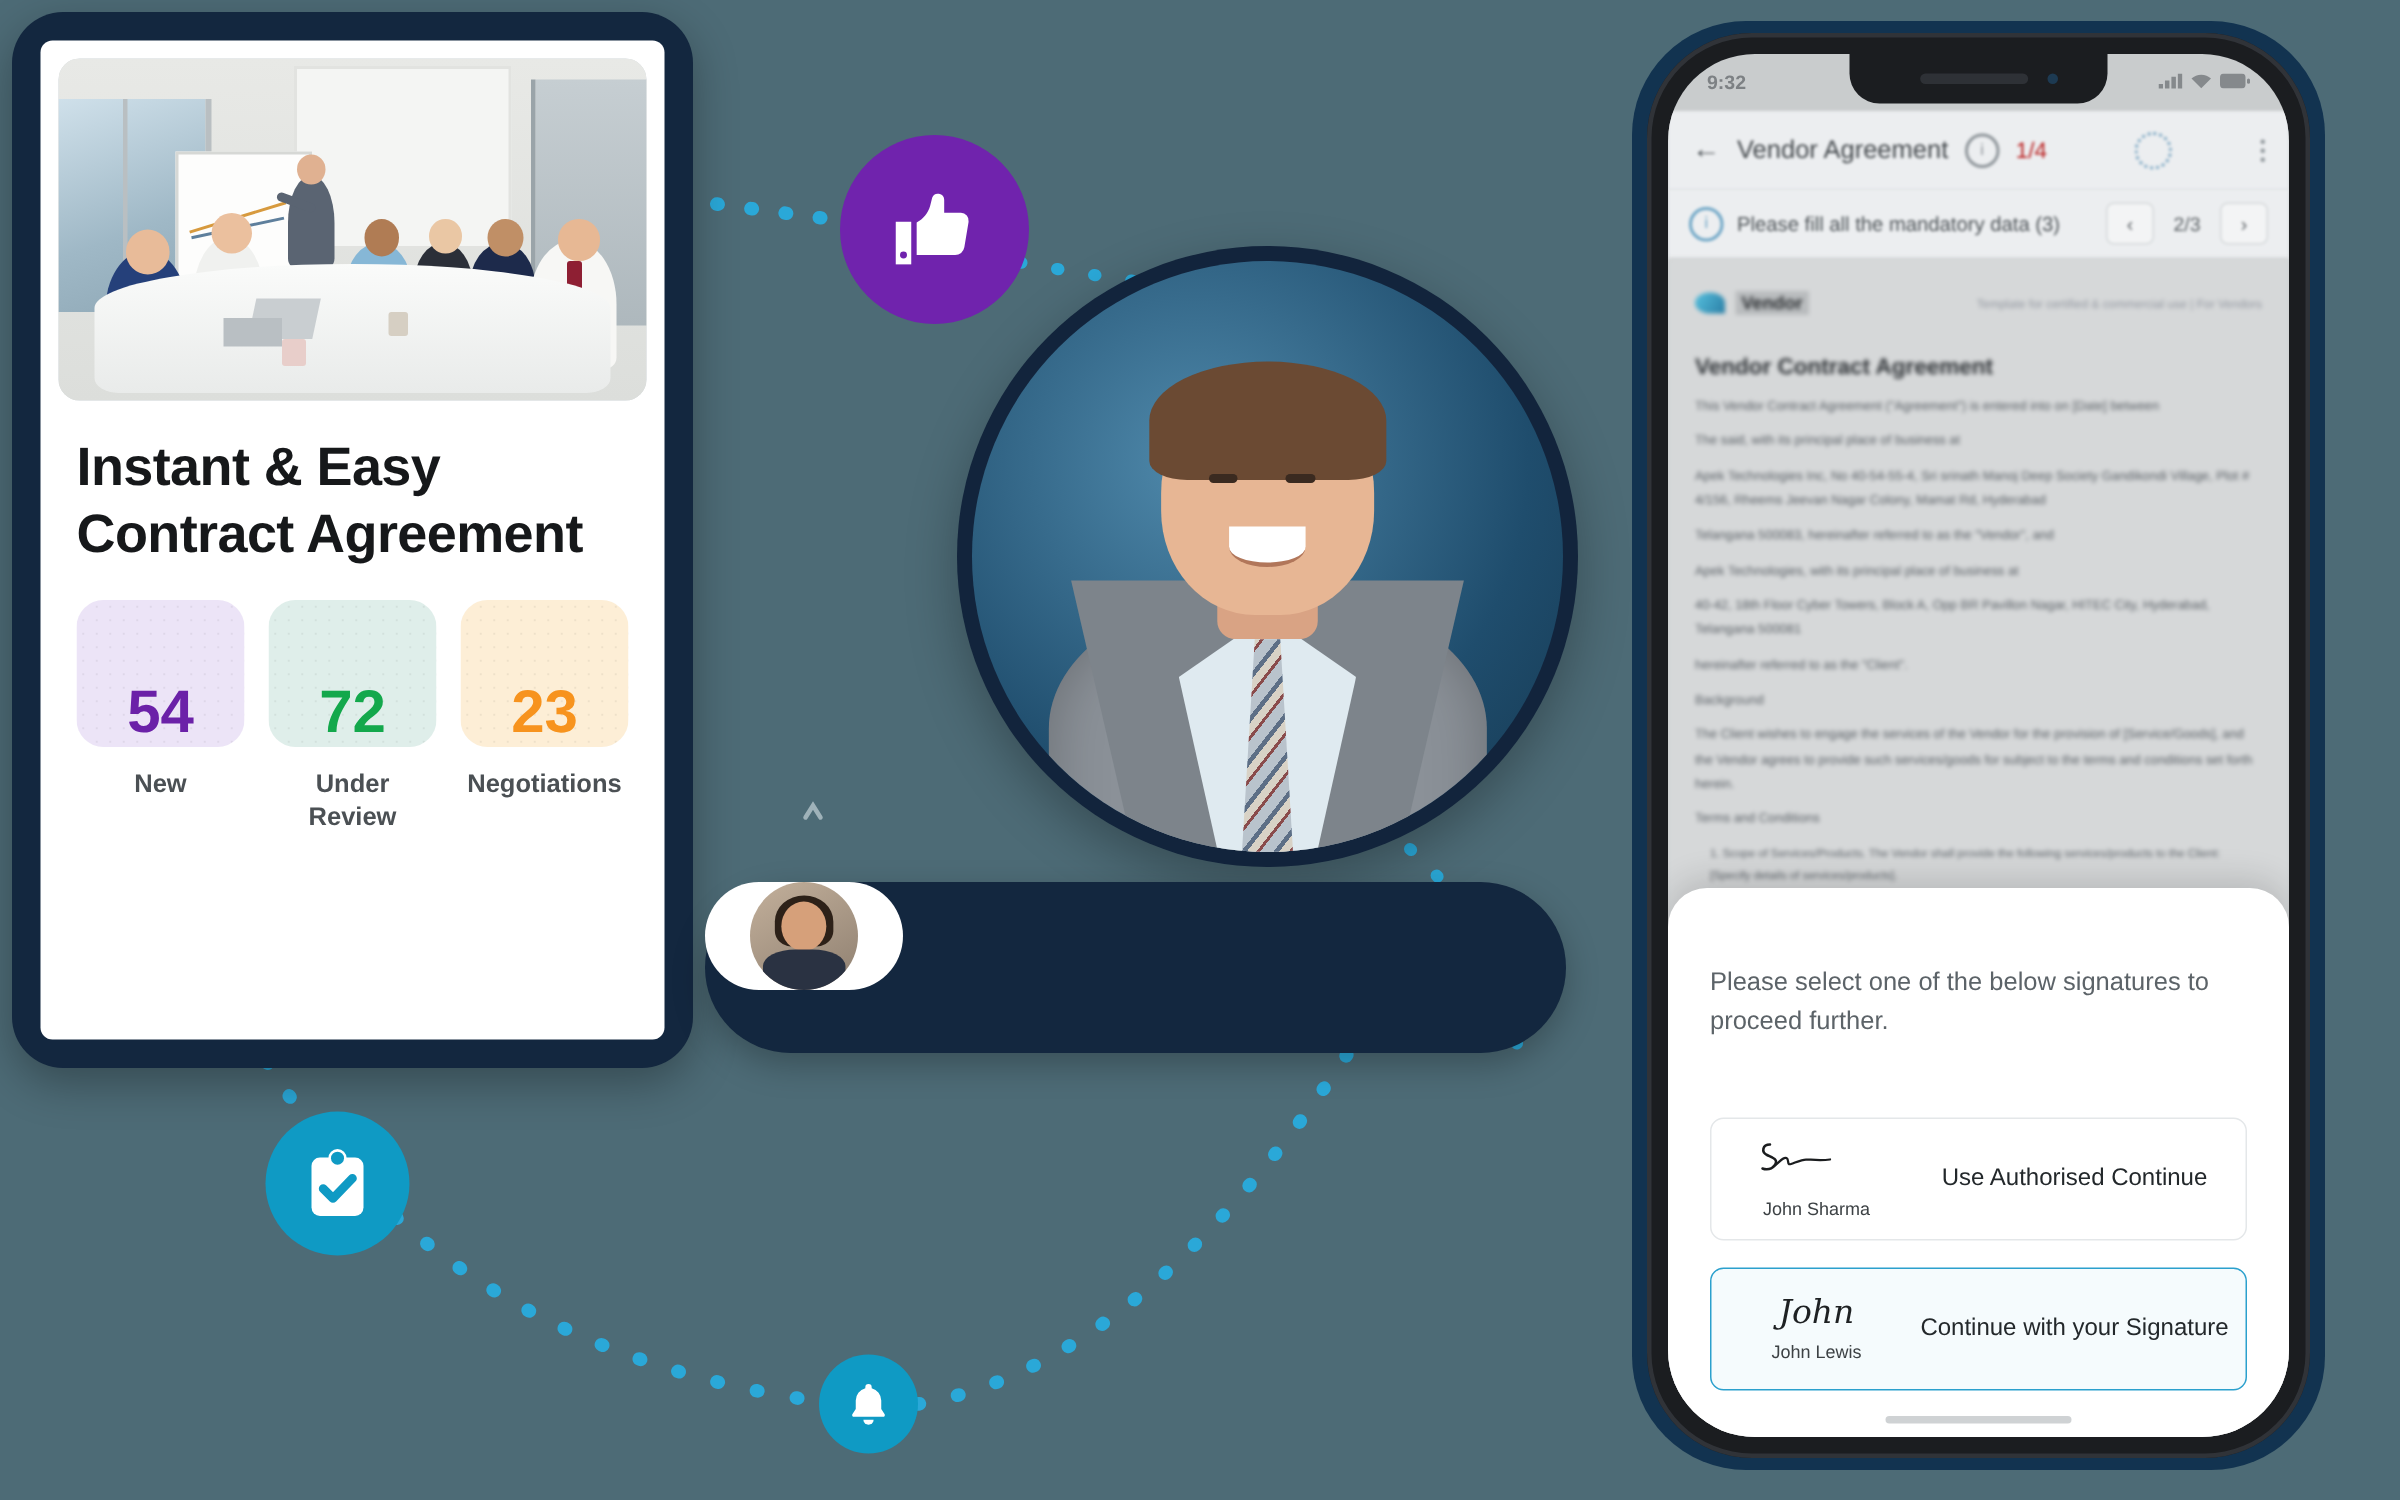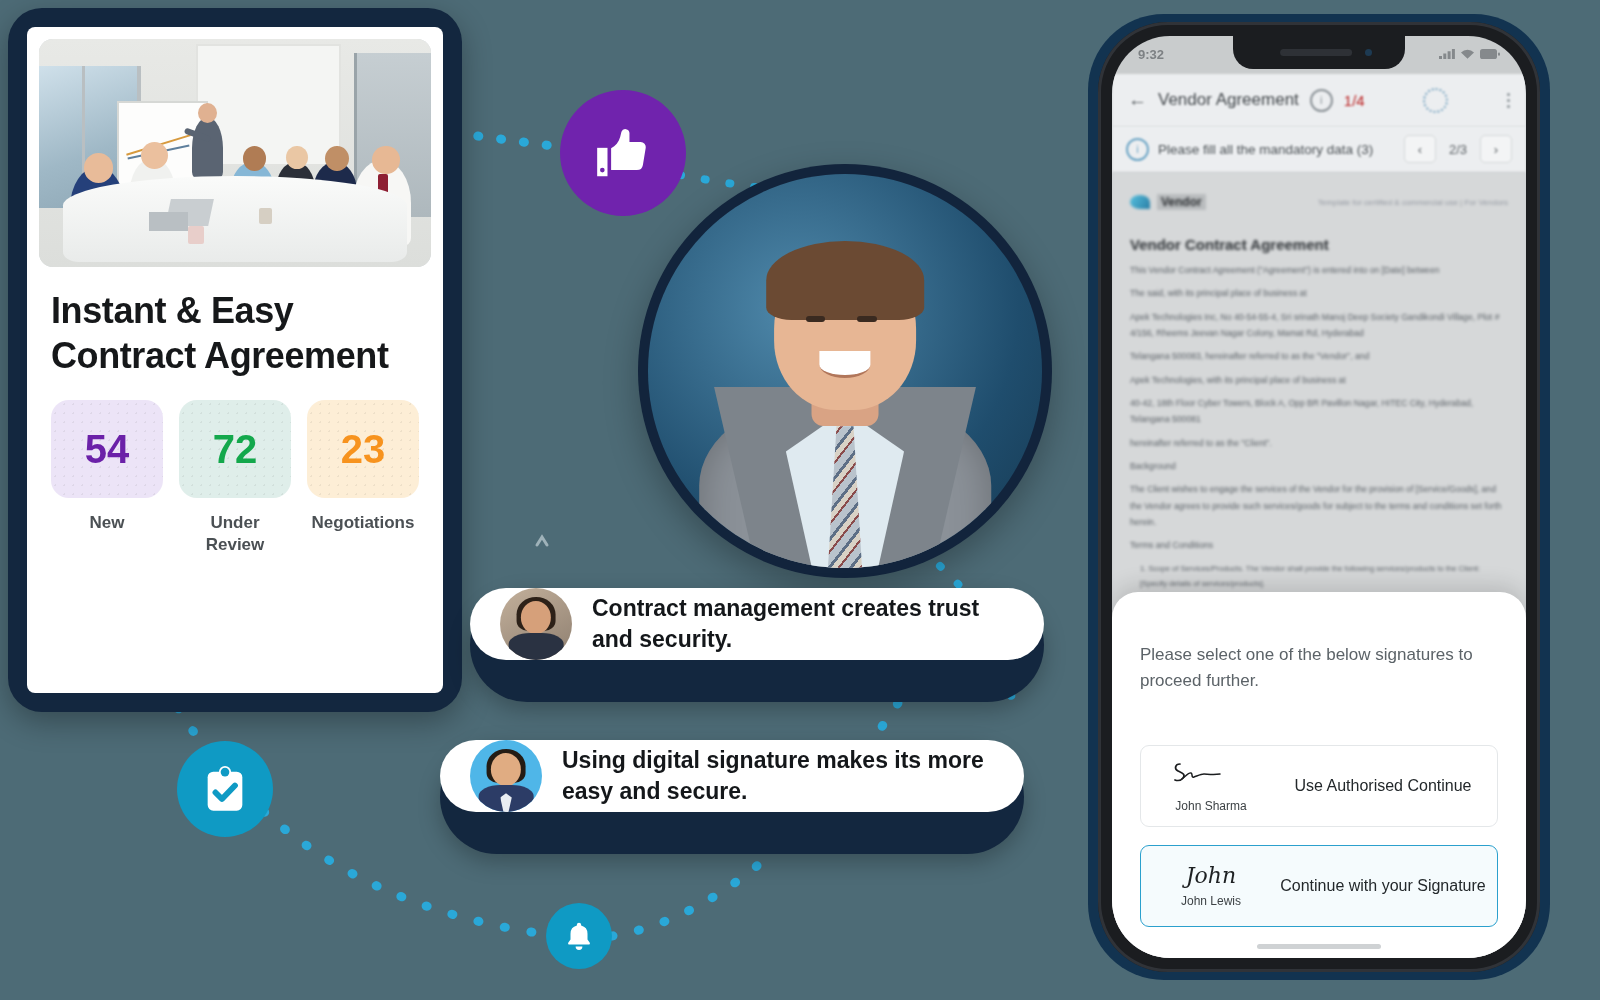--- a/index.html
+++ b/index.html
@@ -53,21 +53,21 @@
   .head{position:absolute;border-radius:50%;}
 
   .card-title{
     margin:22px 24px 0 24px;font-size:36px;line-height:1.24;
     font-weight:bold;color:#16181a;letter-spacing:-.4px;
   }
   .stats{display:flex;gap:16px;margin:22px 24px 0 24px;}
   .stat{flex:1;display:flex;flex-direction:column;align-items:center;}
   .tile{
     width:100%;height:98px;border-radius:18px;
-    display:flex;align-items:center;justify-content:center;
+    display:flex;align-items:flex-end;justify-content:center;
     font-size:40px;font-weight:bold;
     background-image:radial-gradient(rgba(0,0,0,.06) 1px, transparent 1px);
     background-size:9px 9px;
   }
   .stat-label{margin-top:14px;font-size:17px;font-weight:bold;color:#4b5054;
     text-align:center;line-height:1.25;}
   .viewall{
     margin:26px 24px 0 24px;height:64px;border-radius:12px;
     background:#27a3c6;color:#fff;font-size:21px;font-weight:bold;
     letter-spacing:.6px;display:flex;align-items:center;justify-content:center;
@@ -322,35 +322,23 @@
     </svg>
   </div>
 
   <div class="pill-outer pill1-outer">
     <div class="pill">
       <div class="avatar av1">
         <div class="av-hair" style="background:#2d2118;"></div>
         <div class="av-head" style="background:#d6a07a;"></div>
         <div class="av-body" style="background:#2a3242;"></div>
       </div>
-      <div class="pill-text">Contract management  creates trust and security.</div>
-    </div>
-  </div>
-
-  <div class="pill-outer pill2-outer">
-    <div class="pill">
-      <div class="avatar av2">
-        <div class="av-hair" style="background:#241c14;"></div>
-        <div class="av-head" style="background:#e0ac82;"></div>
-        <div class="av-body" style="background:#2c3c66;"></div>
-        <div style="position:absolute;left:50%;bottom:0;transform:translateX(-50%);width:16%;height:26%;background:#e9edf2;clip-path:polygon(50% 0,100% 22%,72% 100%,28% 100%,0 22%);"></div>
-      </div>
-      <div class="pill-text">Using digital signature makes its more easy and secure.</div>
-    </div>
-  </div>
+    </div>
+  </div>
+
 
   <div class="phone-shadow"></div>
   <div class="phone-frame"></div>
   <div class="phone-screen">
 
     <div class="notch"></div>
     <div class="speaker"></div>
     <div class="camdot"></div>
 
     <div class="statusbar">

